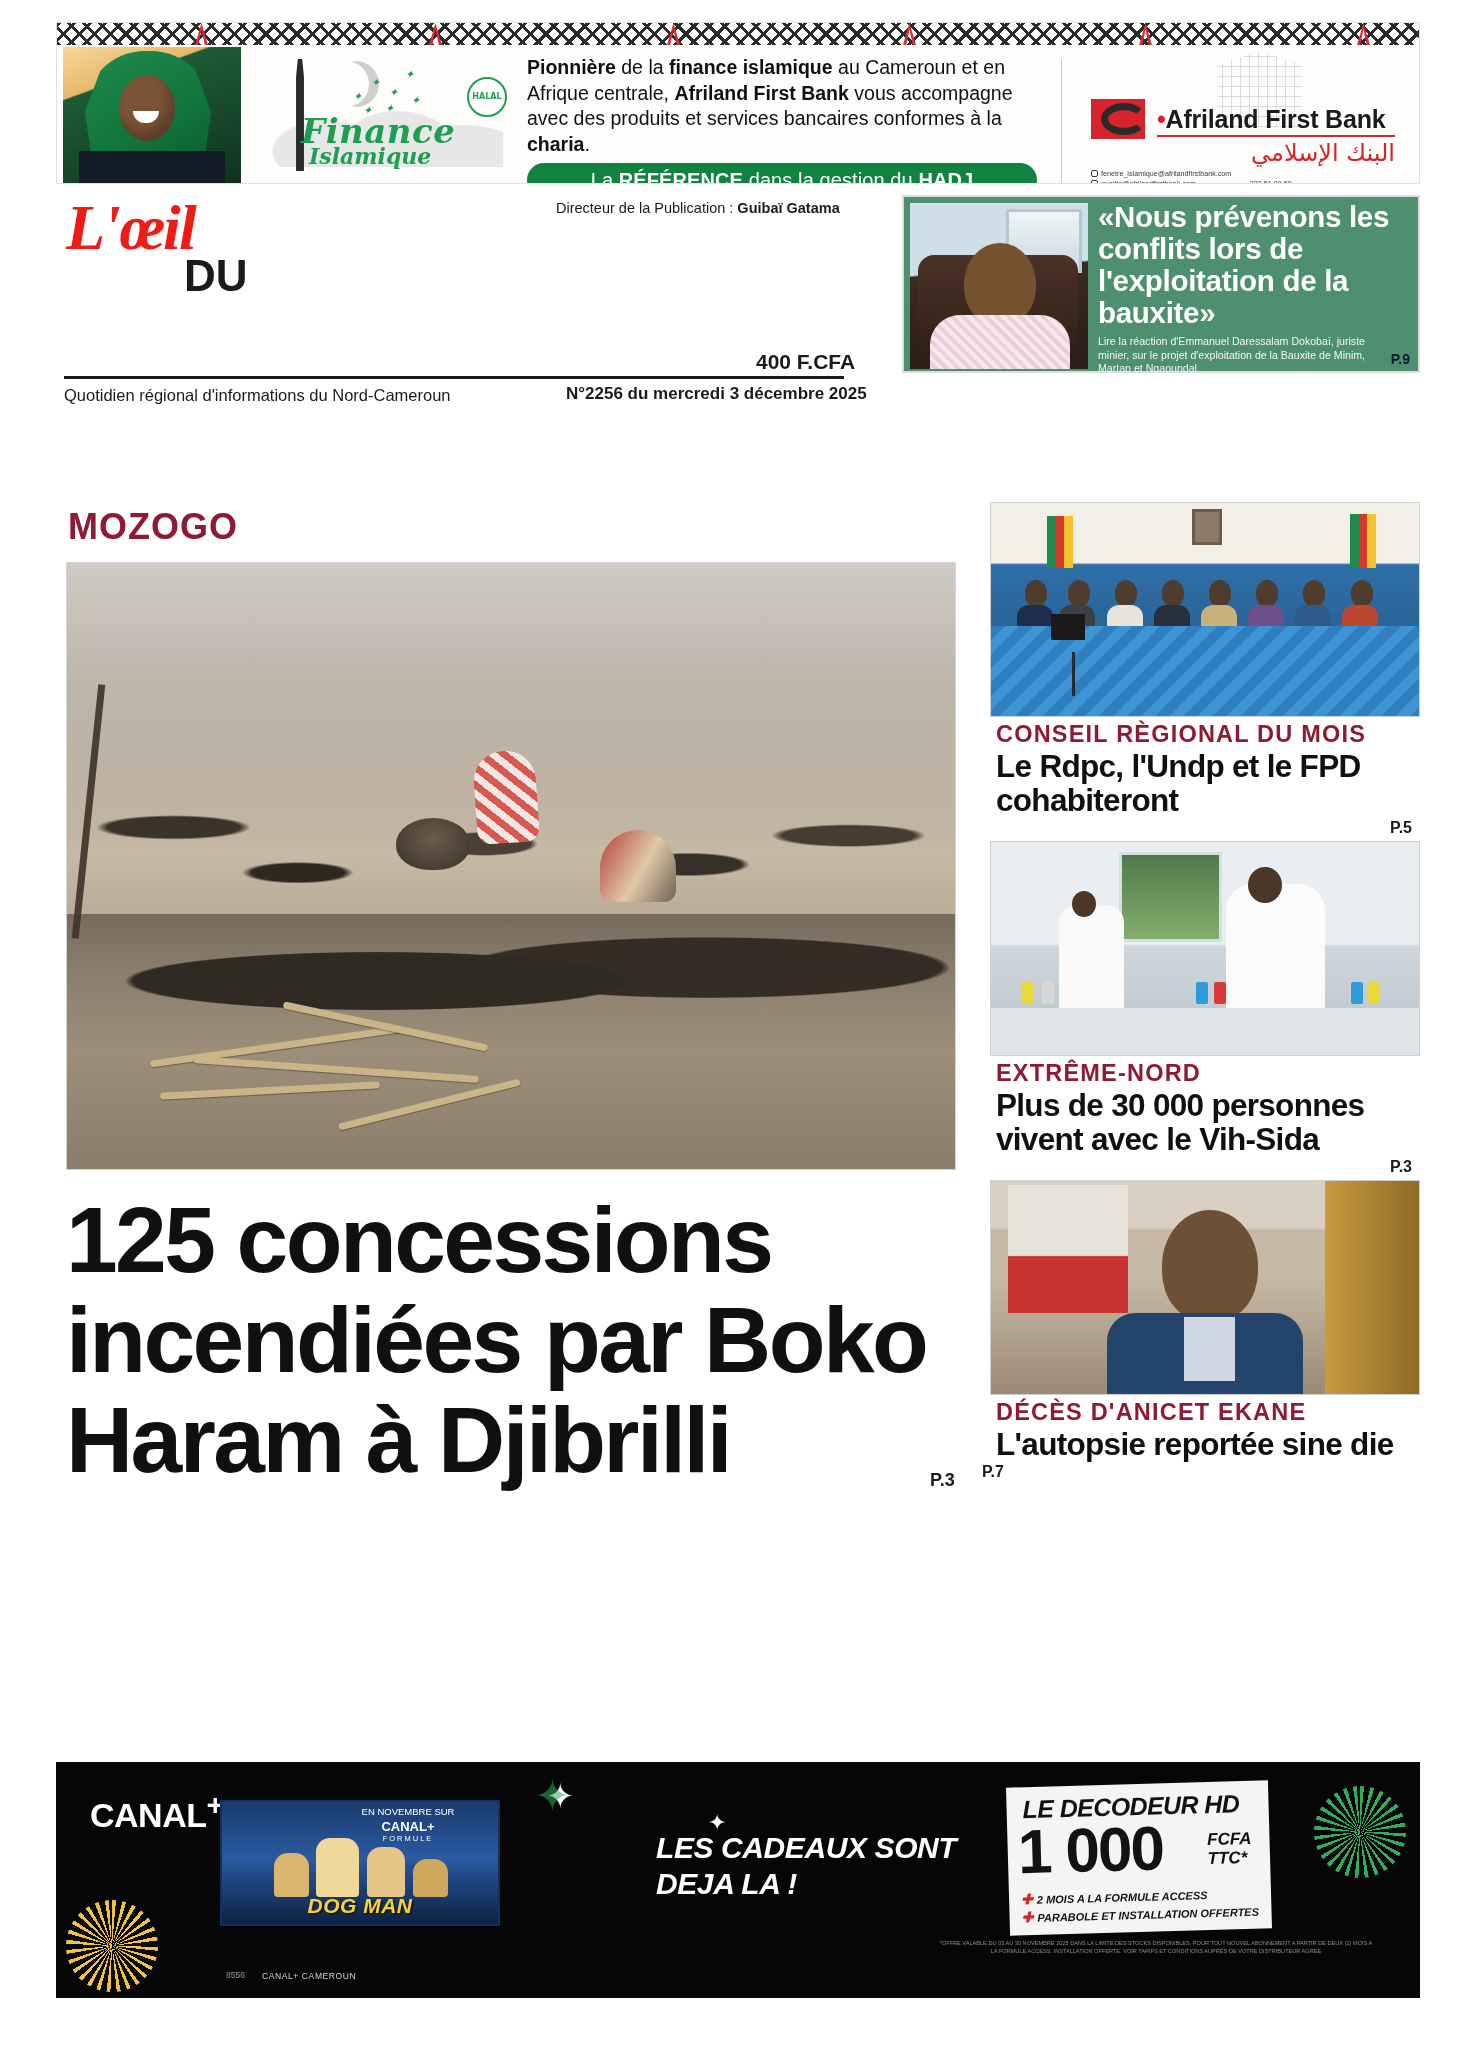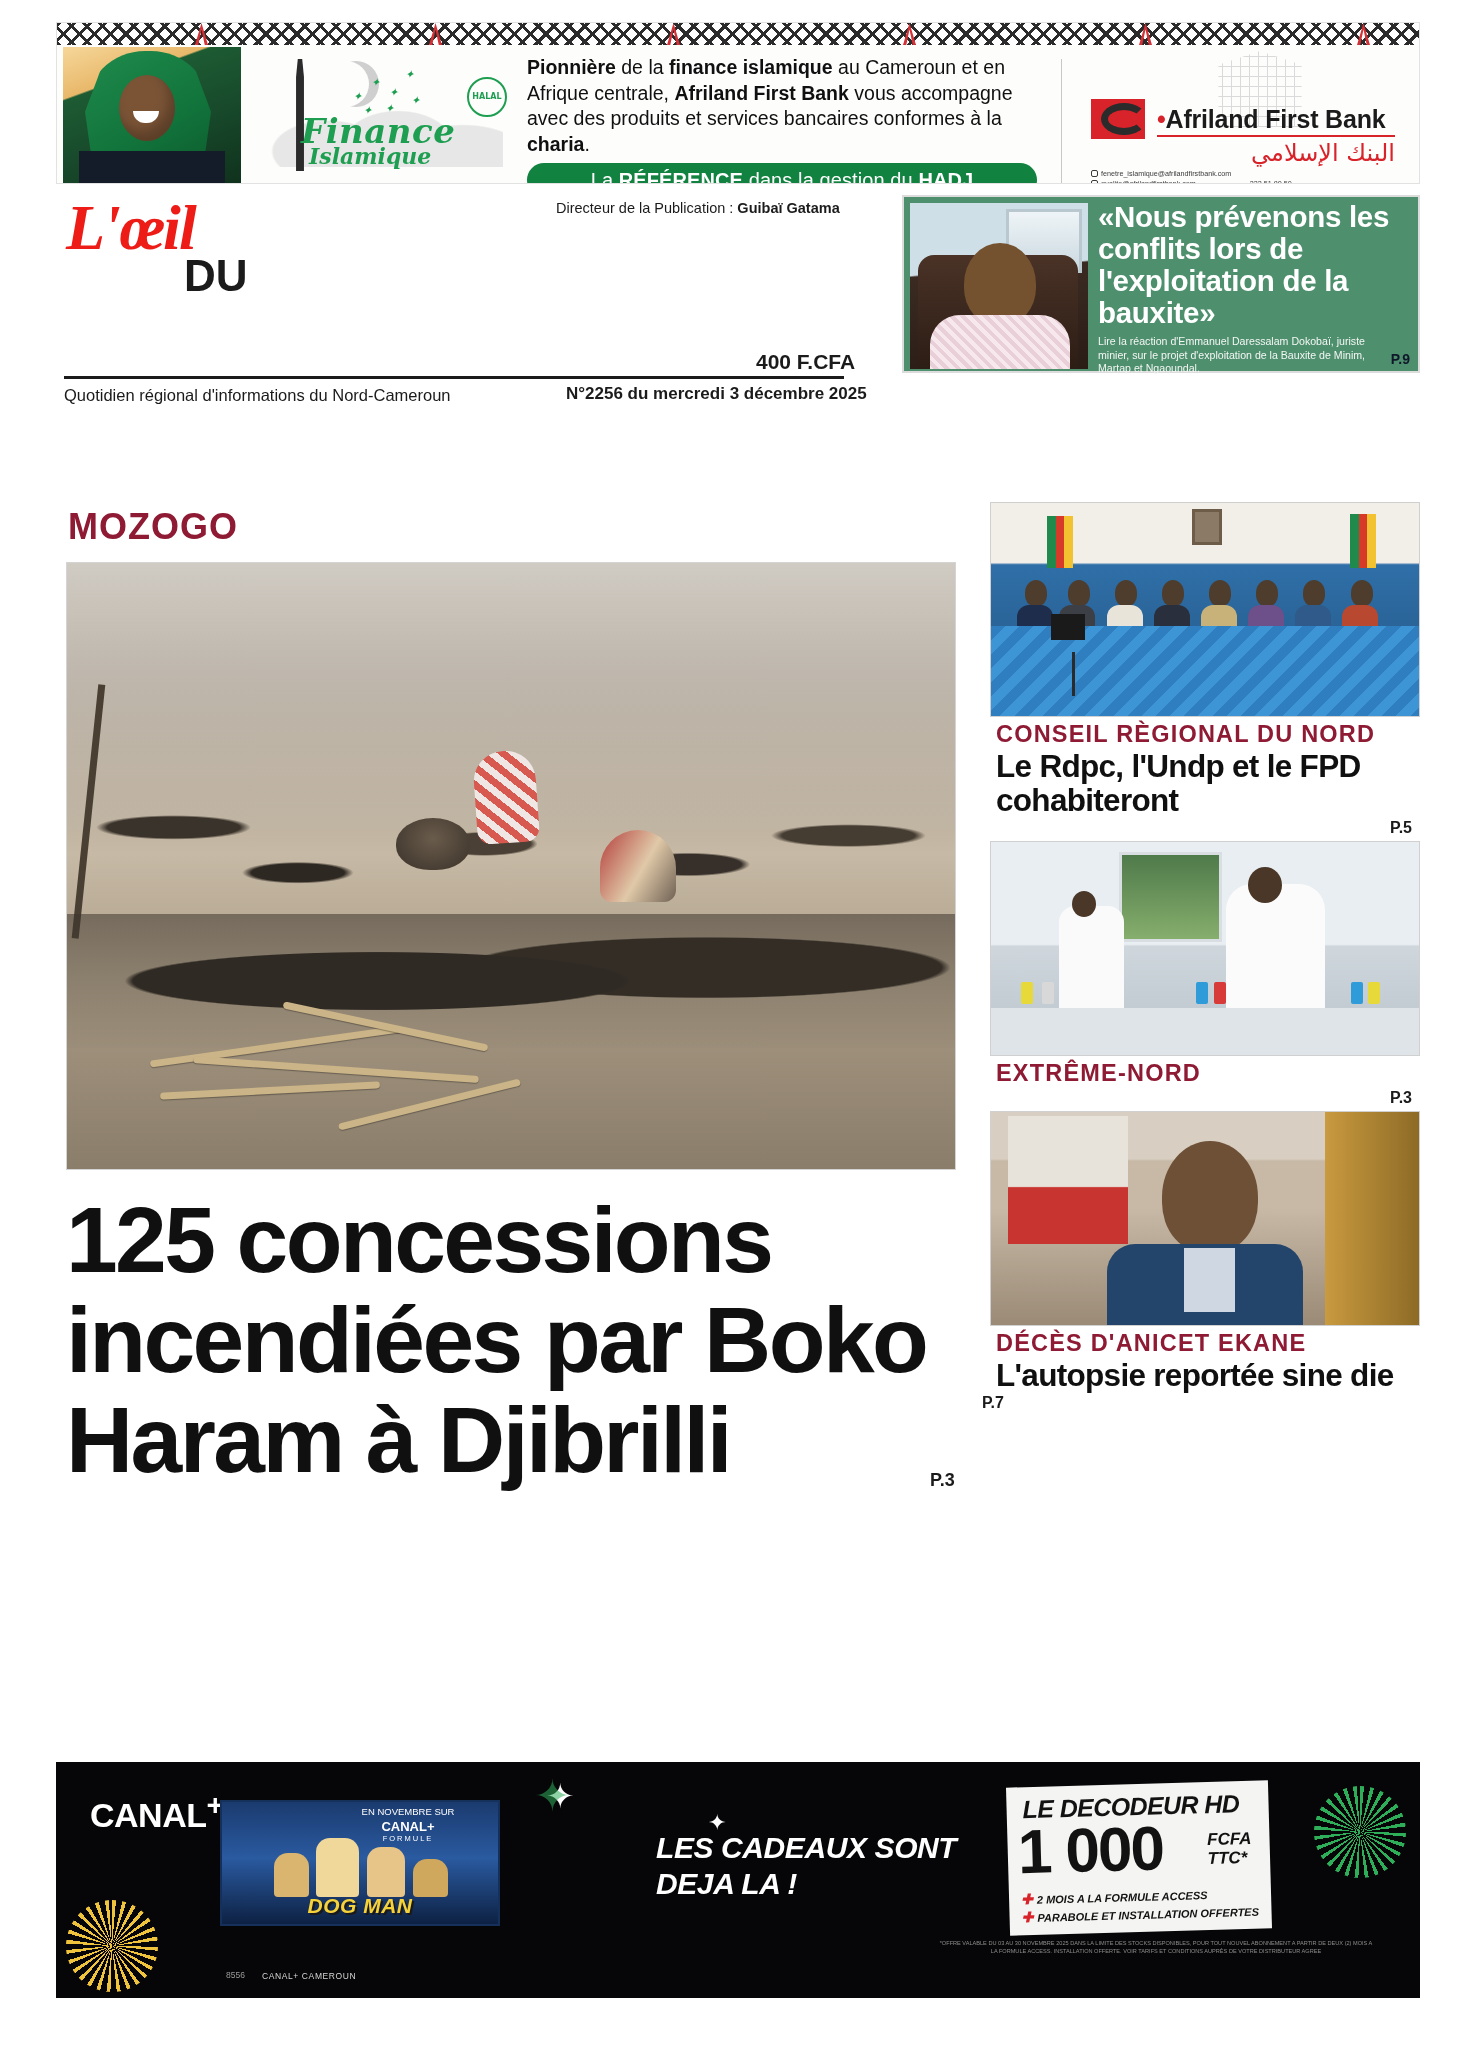--- a/index.html
+++ b/index.html
@@ -605,21 +605,21 @@
             <i style="left:38%; background:#2a2f3d"></i>
           <i style="left:49%; background:#c9b27a"></i>
             <i style="left:60%; background:#6d4f8a"></i>
           <i style="left:71%; background:#2f5a8a"></i>
             <i style="left:82%; background:#b8482f"></i>
         </div>
         <div class="pc-table"></div>
         <div class="pc-cam"></div>
         <div class="pc-tripod"></div>
       </div>
-      <div class="rc-kicker">CONSEIL RÈGIONAL DU NORD</div>
+      <div class="rc-kicker">CONSEIL RÈGIONAL DU MOIS</div>
       <div class="rc-headline">Le Rdpc, l'Undp et le FPD  cohabiteront</div>
       <div class="rc-page" style="position:relative; text-align:right; margin-top:2px">P.5</div>
     </div>
 
     <div class="rc-item">
       <div class="rc-photo photo-lab">
         <div class="lab-window"></div>
         <div class="lab-coat-a"></div>
         <div class="lab-head-a"></div>
         <div class="lab-coat-b"></div>
@@ -628,20 +628,21 @@
         <div class="lab-items">
           <i style="left:7%;  background:#e8d93a"></i>
             <i style="left:12%; background:#d8d8d8"></i>
           <i style="left:48%; background:#2f9bd8"></i>
             <i style="left:52%; background:#d83a3a"></i>
           <i style="left:84%; background:#2f9bd8"></i>
             <i style="left:88%; background:#e8d93a"></i>
         </div>
       </div>
       <div class="rc-kicker">EXTRÊME-NORD</div>
+      <div class="rc-headline">Plus de 30 000 personnes vivent avec le Vih-Sida</div>
       <div class="rc-page" style="position:relative; text-align:right; margin-top:2px">P.3</div>
     </div>
 
     <div class="rc-item">
       <div class="rc-photo photo-ekane">
         <div class="ek-banner"></div>
         <div class="ek-curtain"></div>
         <div class="ek-head"></div>
         <div class="ek-jacket"></div>
         <div class="ek-shirt"></div>

